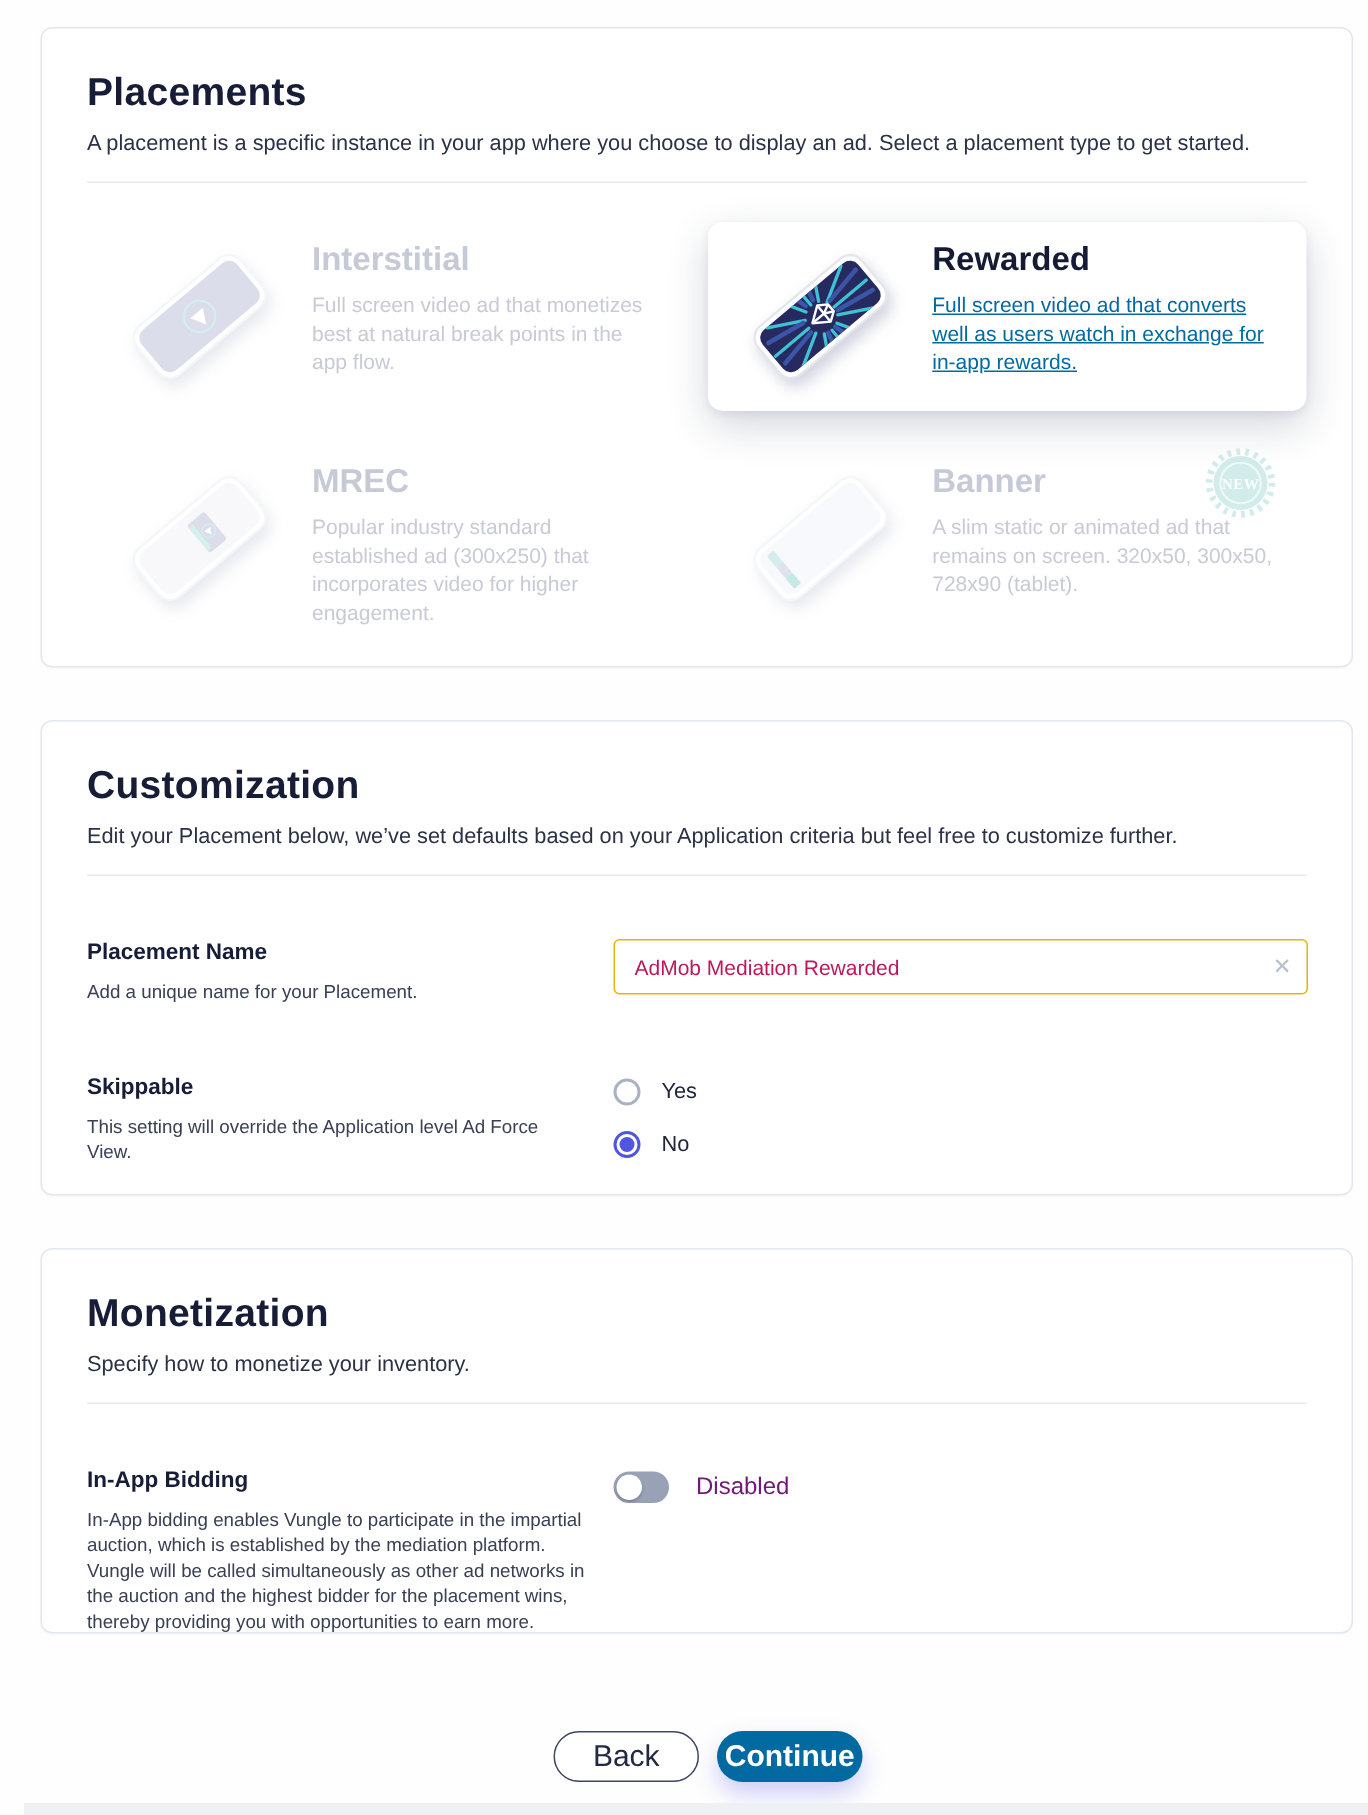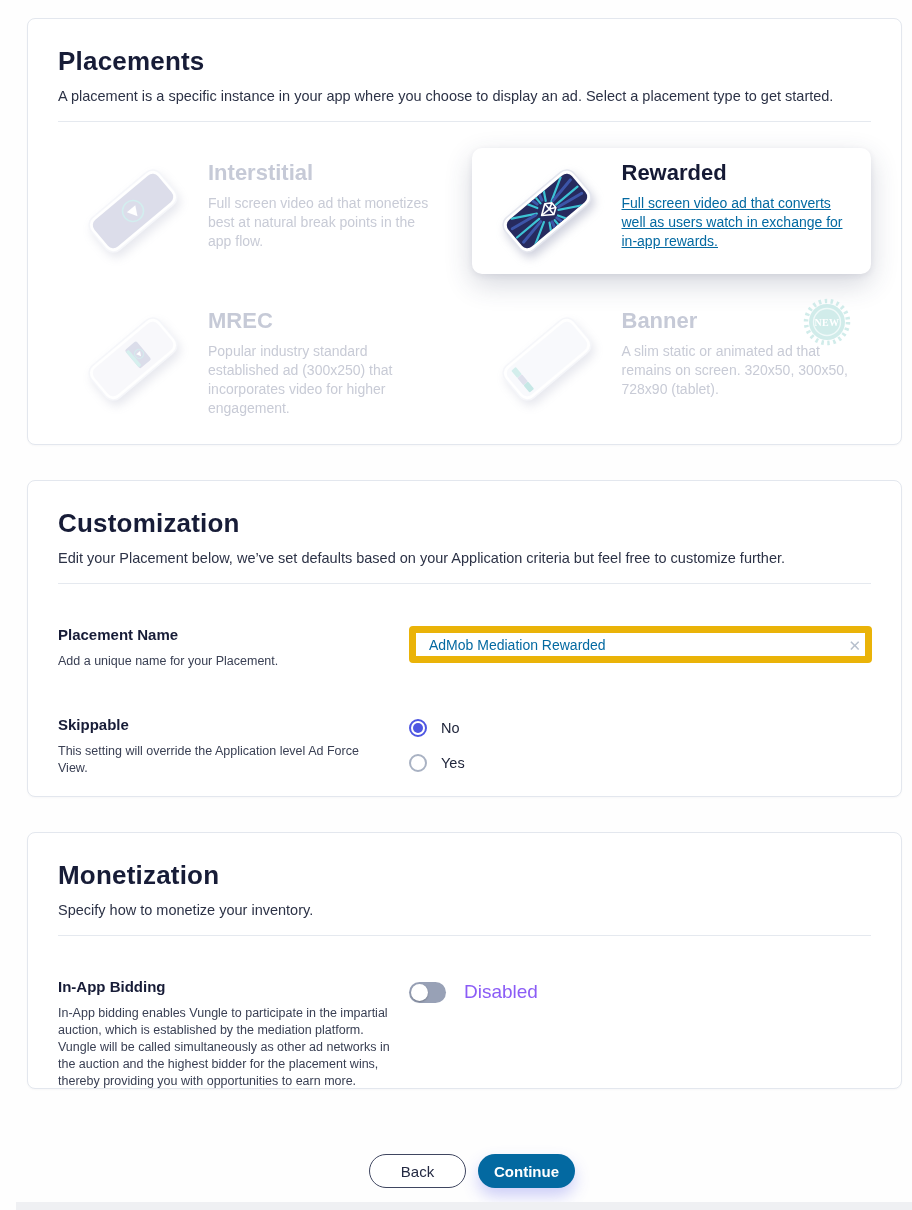--- a/index.html
+++ b/index.html
@@ -39,46 +39,46 @@
   .new-badge text { font-family:"Liberation Serif","DejaVu Serif",serif; }
 
   
   .row { display:flex; align-items:flex-start; margin-top:42px; }
   .row-left { width:351px; flex:0 0 auto; }
   .row-label { font-size:15px; font-weight:700; color:#171c37; margin-bottom:10px; }
   .row-desc  { font-size:12.5px; line-height:17px; color:#3a4054; max-width:332px; }
   .row-right { flex:1; }
 
   .input-wrap { position:relative; width:463px; }
-  .text-input { width:100%; height:37px; border:7px solid #eab308; border-radius:4px;
-                padding:0 34px 0 13px; font-size:14px; color:#0369a1;
+  .text-input { width:100%; height:37px; border:1px solid #eab308; border-radius:4px;
+                padding:0 34px 0 13px; font-size:14px; color:#be185d;
                 font-family:inherit; outline:none; background:#fff; }
   .clear-icon { position:absolute; right:11px; top:50%; transform:translateY(-50%);
                 color:#b7c0cd; font-size:15px; line-height:1; cursor:pointer; }
 
   .radio-group { display:flex; flex-direction:column; gap:17px; margin-top:3px; }
   .radio-option { display:flex; align-items:center; gap:14px; font-size:14.5px;
                   color:#20263c; cursor:pointer; }
   .radio-circle { width:18px; height:18px; border-radius:50%; border:2px solid #a9b2c3;
                   background:#fff; position:relative; flex:0 0 auto; }
   .radio-circle.checked { border-color:#4e56e2; }
   .radio-circle.checked::after { content:""; position:absolute; inset:2px;
                   border-radius:50%; background:#4e56e2; }
 
   .toggle-row { display:flex; align-items:center; gap:18px; margin-top:3px; }
   .toggle { width:37px; height:21px; border-radius:11px; background:#98a1b6;
             position:relative; cursor:pointer; flex:0 0 auto; }
   .toggle-knob { position:absolute; left:2px; top:2px; width:17px; height:17px;
             border-radius:50%; background:#fff; box-shadow:0 1px 2px rgba(0,0,0,.25); }
-  .toggle-label { font-size:19px; color:#8b5cf6; }
+  .toggle-label { font-size:16px; color:#701a75; }
 
   
   .footer { position:absolute; top:1154px; left:0; width:100%;
             display:flex; justify-content:center; gap:12px; }
-  .btn { height:34px; border-radius:22px; font-size:15px; font-family:inherit;
+  .btn { height:34px; border-radius:22px; font-size:20px; font-family:inherit;
          display:flex; align-items:center; justify-content:center; cursor:pointer; }
   .btn-back { width:97px; background:#fff; border:1px solid #3f4660; color:#232942; font-weight:500; }
   .btn-continue { width:97px; background:#0369a1; border:none; color:#fff; font-weight:700;
          box-shadow:0 8px 16px rgba(90,94,232,.30);text-align:center; }
 
   .bottom-strip { position:absolute; bottom:0; left:0; width:100%; height:8px; background:#eff0f3; }
 </style>
 </head>
 <body>
 
@@ -225,26 +225,26 @@
     </div>
 
     <div class="row" style="margin-top:46px;">
       <div class="row-left">
         <div class="row-label">Skippable</div>
         <div class="row-desc">This setting will override the Application level Ad Force View.</div>
       </div>
       <div class="row-right">
         <div class="radio-group">
           <div class="radio-option">
+            <span class="radio-circle"></span>
+            <span>Yes</span>
+          </div>
+          <div class="radio-option">
             <span class="radio-circle checked"></span>
             <span>No</span>
-          </div>
-          <div class="radio-option">
-            <span class="radio-circle"></span>
-            <span>Yes</span>
           </div>
         </div>
       </div>
     </div>
   </section>
 
   <section class="card" id="card-monetization">
     <div class="card-title">Monetization</div>
     <div class="card-sub">Specify how to monetize your inventory.</div>
     <hr class="divider">

